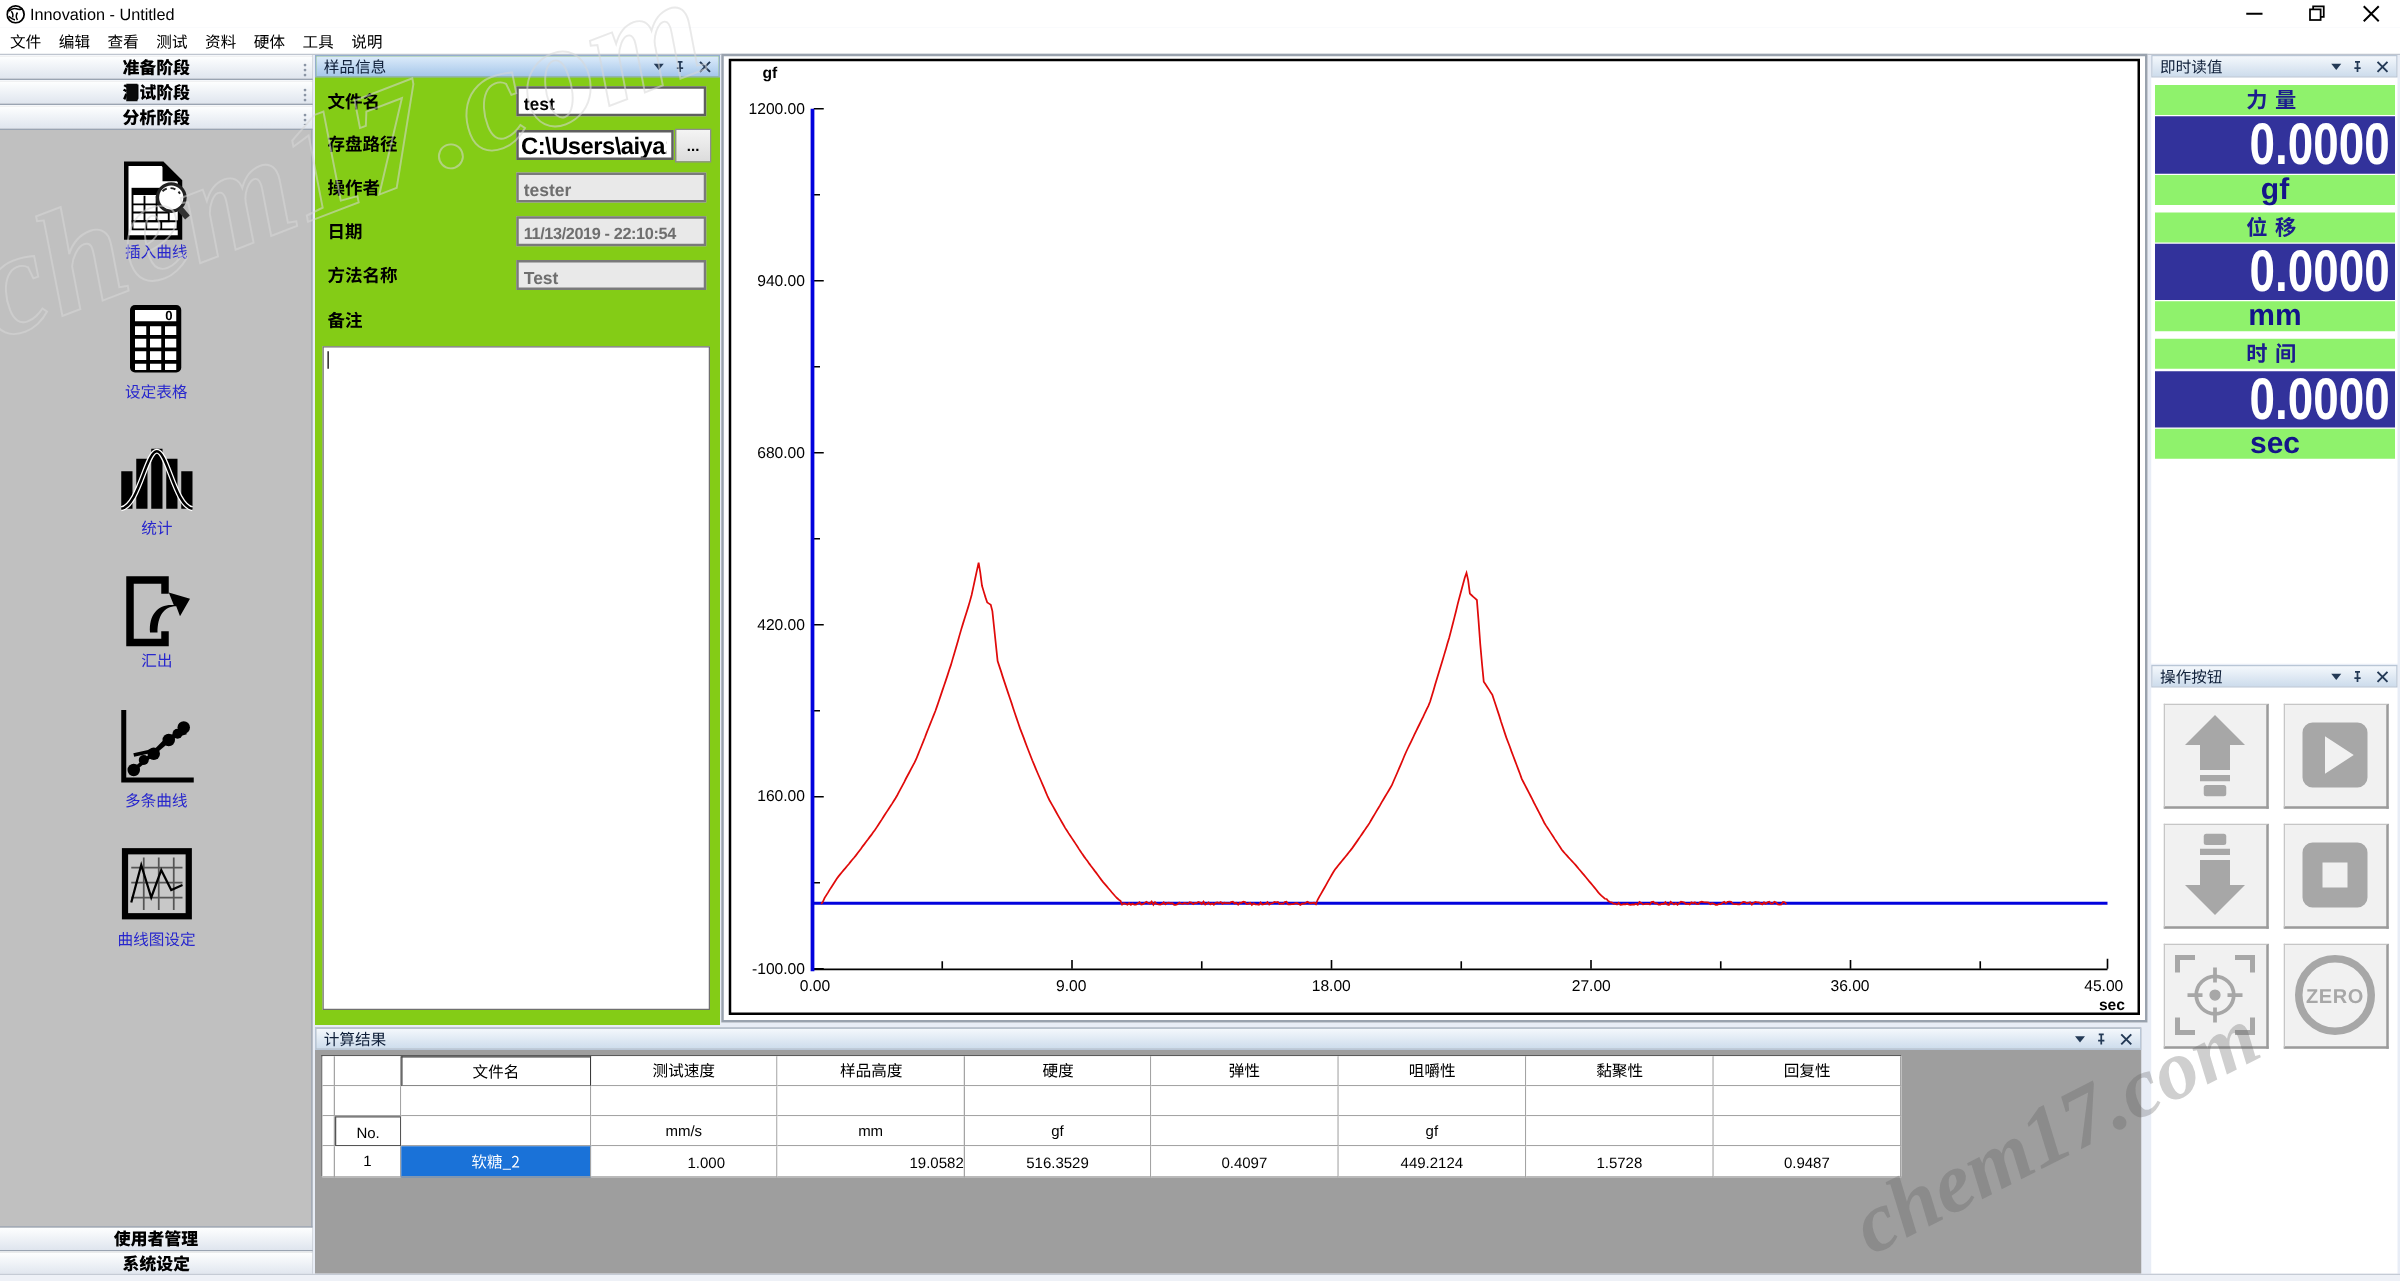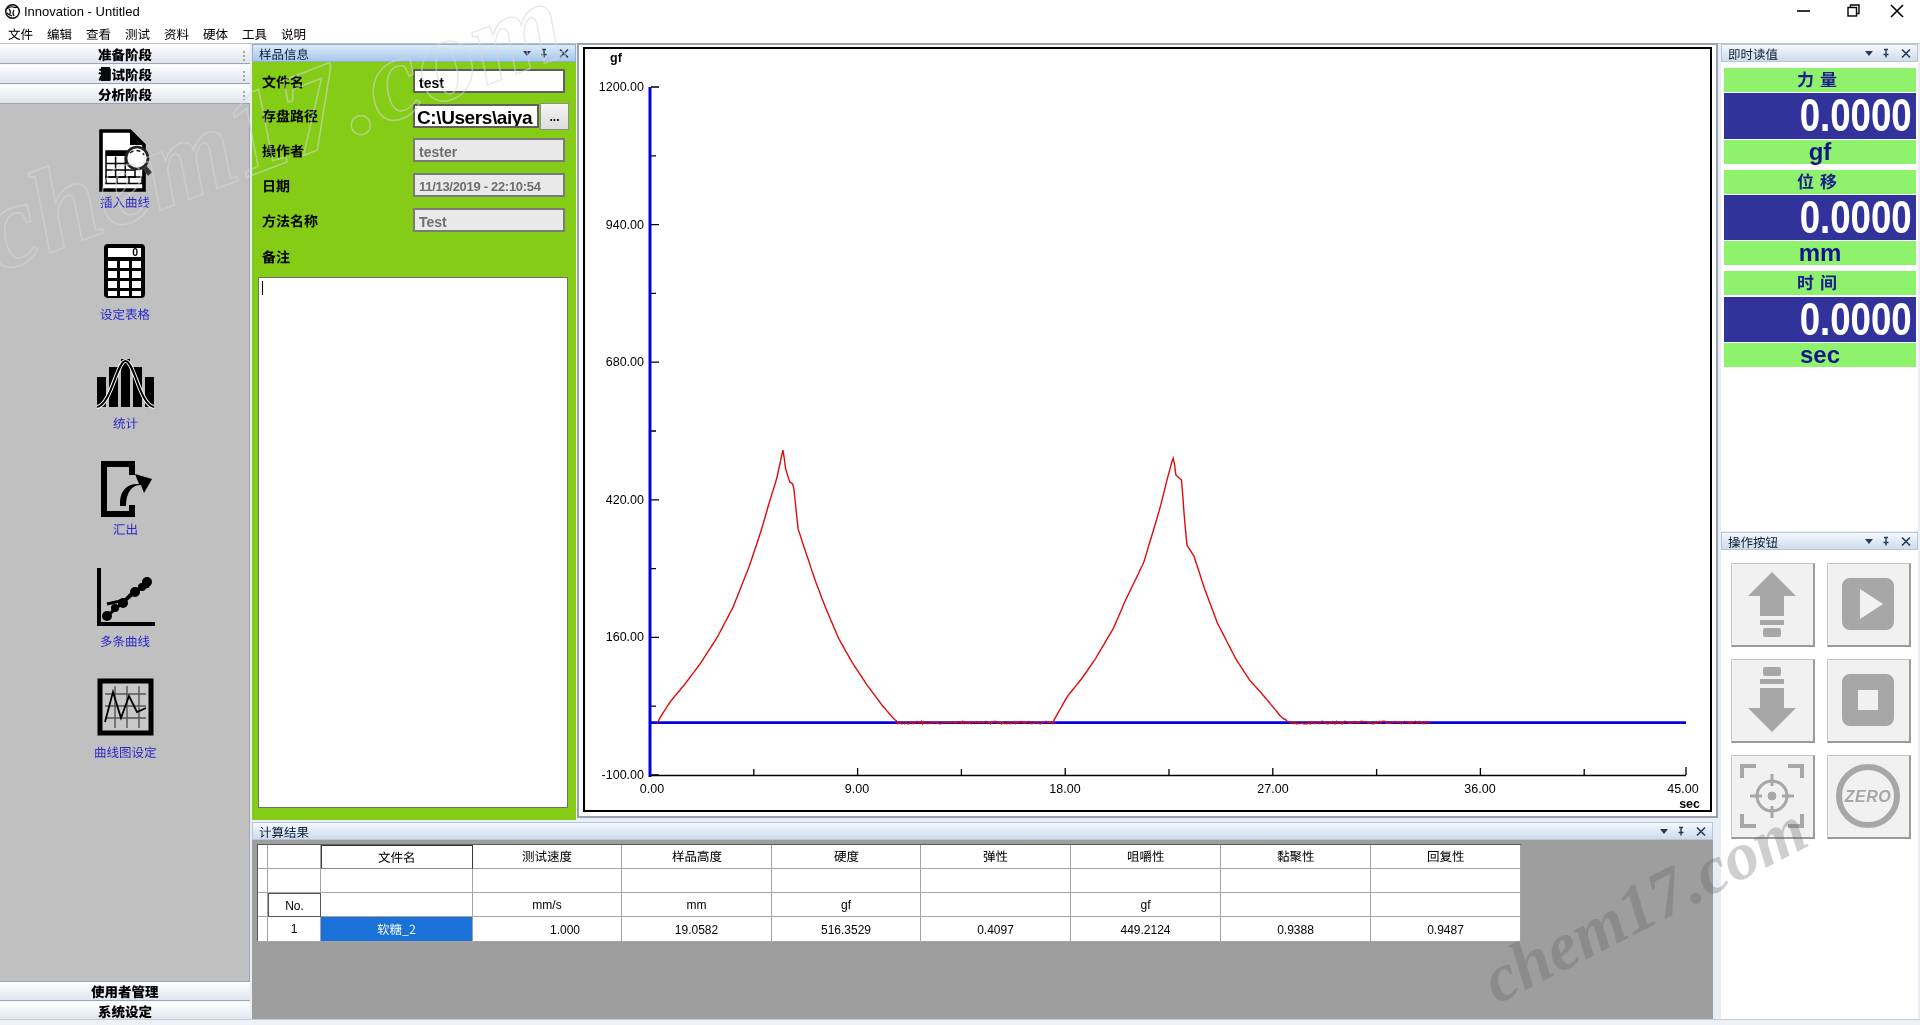--- a/index.html
+++ b/index.html
@@ -10,21 +10,21 @@
 .menubar { position:absolute; left:0; top:22px; width:1920px; height:22px; background:#ffffff; border-bottom:1px solid #bfc5cf; }
 .panelhdr { position:absolute; height:18px; background:linear-gradient(#f4f8fc,#cddcec); border:1px solid #b9c6d6; }
 .hdricons { position:absolute; top:3px; right:5px; display:flex; gap:7px; align-items:center; }
 .tabbtn { position:absolute; left:0; width:250px; height:20px; background:linear-gradient(#feffff,#dfe5ee); border-top:1px solid #f5f7fa; border-bottom:1px solid #9aa4b2; text-align:center; }
 .field-label { position:absolute; left:10px; }
 .inp { position:absolute; left:161px; width:152px; height:24px; border:2px solid #5f5f5f; background:#fff; font:bold 14px "Liberation Sans",sans-serif; color:#000; padding:3px 4px 0 4px; }
 .inp.dis { background:#e9e9e9; color:#6e6e6e; border:2px solid #7a7a7a; }
 .gbox { position:absolute; left:3px; width:192px; }
 .green { background:#8ff26c; text-align:center; }
 .navy  { background:#32329b; color:#fff; text-align:right; font-weight:bold; padding-right:4px; }
-.btn6 { position:absolute; width:84px; height:84px; background:#f1f1f1; border:1px solid #c6c6c6; border-right:2px solid #9b9b9b; border-bottom:2px solid #9b9b9b;font-style:italic; }
+.btn6 { position:absolute; width:84px; height:84px; background:#f1f1f1; border:1px solid #c6c6c6; border-right:2px solid #9b9b9b; border-bottom:2px solid #9b9b9b; }
 .wm { position:absolute; color:transparent; -webkit-text-stroke:1.5px #d8d8d8; font:bold italic 92px "Liberation Serif", serif; white-space:nowrap; opacity:.55; pointer-events:none; }
 .cell { position:absolute; border-right:1px solid #a4a4a4; border-bottom:1px solid #a4a4a4; background:#fff; text-align:center; font:12px "Liberation Sans",sans-serif; color:#000; padding-top:5px; height:24px; }
 </style>
 </head>
 <body>
 
 <div class="titlebar">
   <svg class="abs" style="left:5px;top:4px" width="15" height="15" viewBox="0 0 15 15">
       <circle cx="7.5" cy="7.5" r="6.8" fill="#fff" stroke="#000" stroke-width="1.4"></circle>
       <path d="M2 5 Q5 2 8 3 Q11 4 13 3 M2 9 Q4 11 7 12 M9 6 Q7 9 9 12 M4 5 Q6 7 5 10" stroke="#000" stroke-width="1.2" fill="none"></path>
@@ -501,25 +501,25 @@
     <div class="cell" style="left:1113px;top:48px;width:150px;height:24px"></div>
     <div class="cell" style="left:0;top:72px;width:10px;height:25px"></div>
     <div class="cell" style="left:10px;top:72px;width:53px;height:25px">1</div>
     <div class="cell" style="left:63px;top:72px;width:152px;height:25px;background:#1a72d8;padding-top:6px;"><svg class="ck" width="39" height="15" viewBox="0 0 39 15" style="fill:#fff">
           <path transform="translate(0.0,11.0) scale(0.012500,-0.012500)" d="M591 841C570 685 530 538 461 444C478 435 510 414 523 402C563 460 594 534 619 618H876C862 548 845 473 831 424L891 406C914 474 939 582 959 675L909 689L900 687H637C648 733 657 781 664 830ZM664 523V477C664 337 650 129 435 -30C454 -41 480 -65 492 -81C614 13 676 123 707 228C749 91 815 -20 915 -79C926 -60 949 -32 966 -18C841 48 769 205 734 384C736 417 737 448 737 476V523ZM94 332C102 340 134 346 172 346H278V201L39 168L56 92L278 127V-76H346V139L482 161L479 231L346 211V346H472V414H346V563H278V414H168C201 483 234 565 263 650H478V722H287C297 755 307 789 316 822L242 838C234 799 224 760 212 722H50V650H190C164 570 137 504 124 479C105 434 89 403 70 398C78 380 90 347 94 332Z"></path>
           <path transform="translate(12.5,11.0) scale(0.012500,-0.012500)" d="M48 758C70 689 88 600 91 542L147 555C142 613 124 701 99 769ZM315 779C303 713 276 617 254 560L302 545C326 598 355 689 379 762ZM507 204V-79H573V-44H844V-78H912V204H731V281H909V404H963V468H909V589H731V654H663V589H517V534H663V463H474V409H663V337H513V281H663V204ZM731 409H844V337H731ZM731 463V534H844V463ZM573 18V142H844V18ZM605 825C624 798 644 765 658 736H404V449C404 302 394 104 296 -37C313 -45 341 -64 353 -76C456 73 471 293 471 449V670H948V736H742C727 768 701 811 675 844ZM44 496V426H161C130 317 78 196 28 129C39 111 56 79 64 59C104 114 143 203 174 295V-80H240V294C267 251 297 199 310 171L355 231C340 256 265 357 240 384V426H362V496H240V839H174V496Z"></path>
           <path transform="translate(25.0,11.0) scale(0.012500,-0.012500)" d="M13 -140H545V-80H13Z"></path>
           <path transform="translate(32.0,11.0) scale(0.012500,-0.012500)" d="M44 0H505V79H302C265 79 220 75 182 72C354 235 470 384 470 531C470 661 387 746 256 746C163 746 99 704 40 639L93 587C134 636 185 672 245 672C336 672 380 611 380 527C380 401 274 255 44 54Z"></path>
         </svg></div>
     <div class="cell" style="left:215px;top:72px;width:149px;height:25px;padding-top:6px;padding-left:36px;">1.000</div>
-    <div class="cell" style="left:364px;top:72px;width:150px;height:25px;padding-top:6px;">19.0582</div>
+    <div class="cell" style="left:364px;top:72px;width:150px;height:25px;padding-top:6px;text-align:right;">19.0582</div>
     <div class="cell" style="left:514px;top:72px;width:149px;height:25px;padding-top:6px;">516.3529</div>
     <div class="cell" style="left:663px;top:72px;width:150px;height:25px;padding-top:6px;">0.4097</div>
     <div class="cell" style="left:813px;top:72px;width:150px;height:25px;padding-top:6px;">449.2124</div>
-    <div class="cell" style="left:963px;top:72px;width:150px;height:25px;padding-top:6px;">0.9388</div>
+    <div class="cell" style="left:963px;top:72px;width:150px;height:25px;padding-top:6px;">1.5728</div>
     <div class="cell" style="left:1113px;top:72px;width:150px;height:25px;padding-top:6px;">0.9487</div>
   </div>
 
 </div>
 
 <div class="abs" style="left:0;top:1019px;width:1920px;height:6px;background:#eef1f7;border-top:1px solid #c5cbd5;"></div>
 
 <div class="wm" style="left:-15px;top:168px;font-size:118px;transform:rotate(-21deg);transform-origin:0 50%;opacity:.55;">chem17.com</div>
 <div class="abs" style="left:1487px;top:945px;font:bold italic 68px 'Liberation Serif',serif;color:rgba(95,95,95,.30);transform:rotate(-27deg);transform-origin:0 50%;white-space:nowrap;">chem17.com</div>
 

